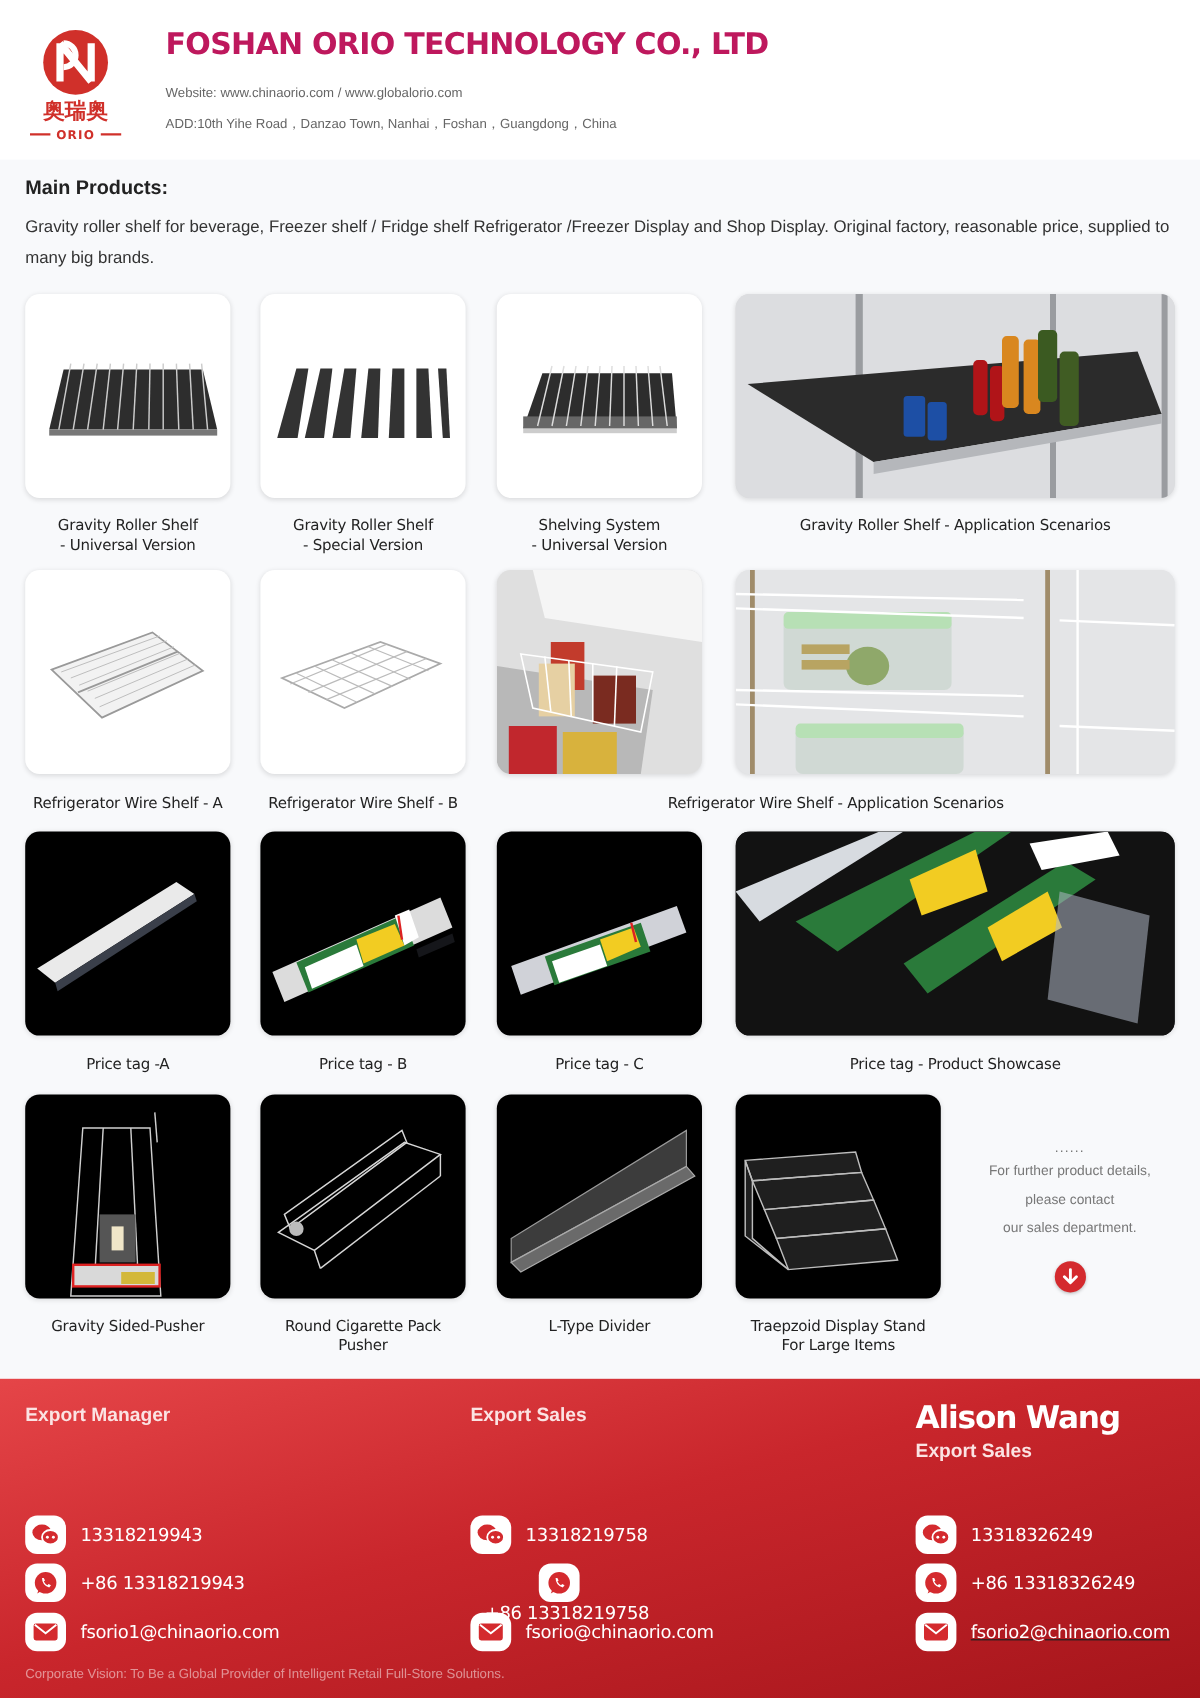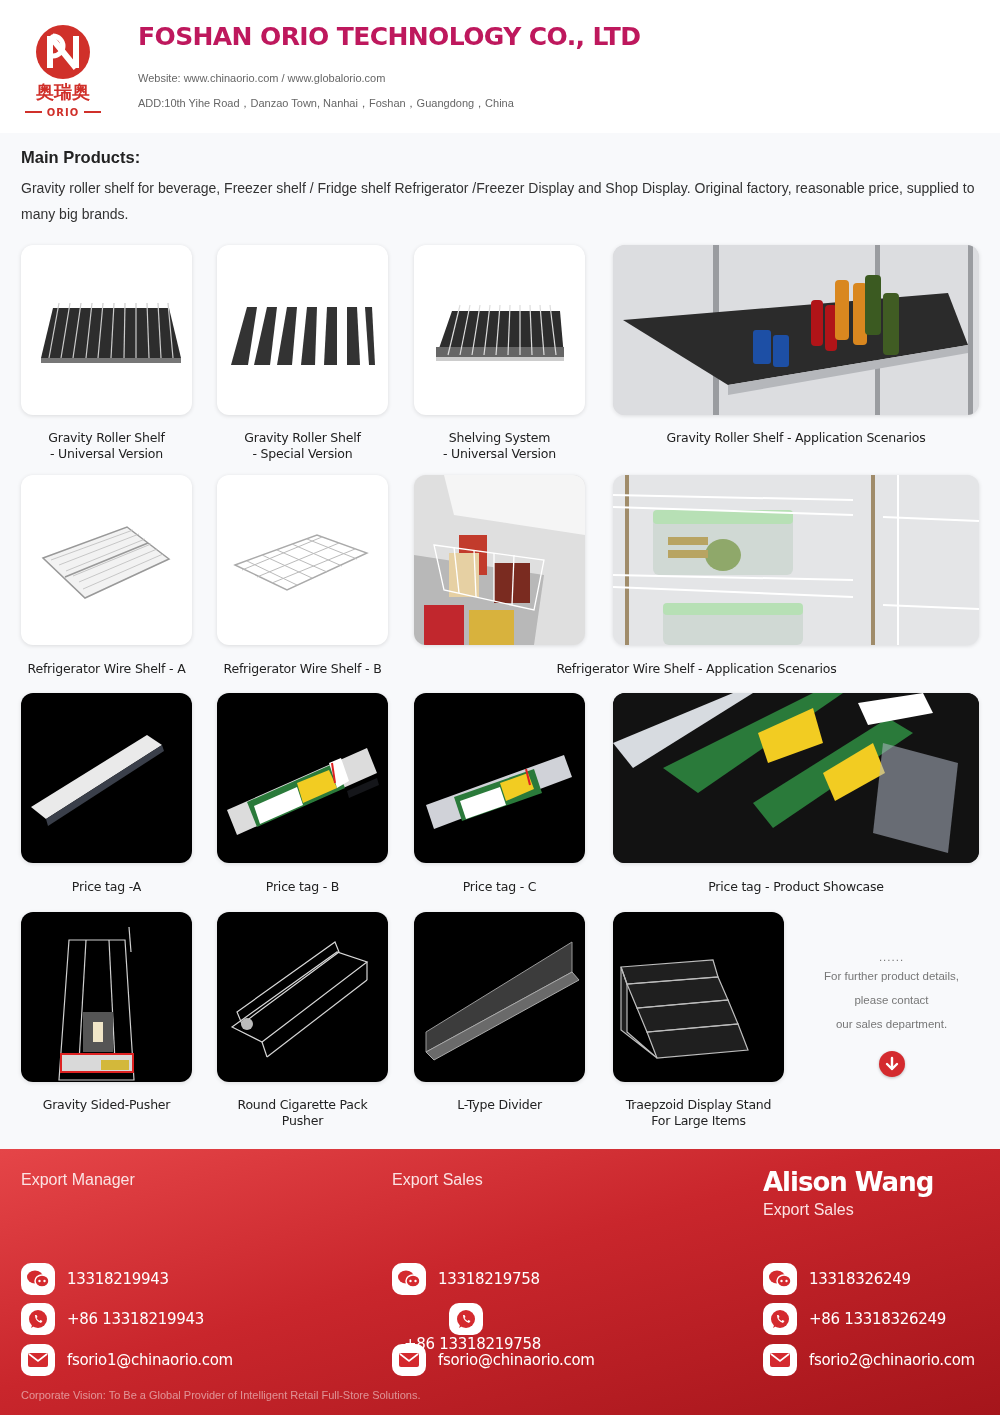--- a/index.html
+++ b/index.html
@@ -25,21 +25,21 @@
   .cap { position: absolute; text-align: center; font-size: 12.5px; line-height: 16px; color: #222; white-space: pre-line; font-family: "DejaVu Sans", sans-serif; letter-spacing: -0.2px; }
 
   .more { position: absolute; left: 800px; top: 950px; width: 183px; text-align: center; color: #777; font-size: 11.5px; line-height: 24px; }
   .more .dots { letter-spacing: 1px; line-height: 14px; }
   .down-btn { position: absolute; left: 879px; top: 1051px; width: 26px; height: 26px; border-radius: 50%; background: #d42a2e; box-shadow: 0 1px 3px rgba(0,0,0,0.25); }
 
   
   .footer { position: absolute; left: 0; top: 1149px; width: 1000px; height: 266px; background: linear-gradient(165deg, #e54548 0%, #c9262c 45%, #a5151b 100%); }
   .contact { position: absolute; top: 18px; width: 320px; }
   .c-name { font-family: "DejaVu Sans", sans-serif; font-weight: bold; font-size: 26px; letter-spacing: -1px; color: #fff; }
-  .c-role { margin-top: 4px; font-size: 16px; color: #fbe3e3; }
+  .c-role { margin-top: 4px; font-size: 16px; color: #fbe3e3; font-weight: bold; }
   .c-row { position: absolute; left: 0; display: flex; align-items: center; }
   .c-icon { width: 34px; height: 32px; background: #fff; border-radius: 10px; display: flex; align-items: center; justify-content: center; }
   .c-val { margin-left: 12px; font-size: 15px; color: #fff; font-family: "DejaVu Sans", sans-serif; letter-spacing: -0.3px; }
   .vision { position: absolute; left: 21px; top: 240px; font-size: 11px; color: rgba(255,255,255,0.5); }
 </style>
 </head>
 <body>
 
 <div class="header">
   <div class="logo">
@@ -416,21 +416,21 @@
     <div class="c-row" style="top:136px;">
       <div class="c-icon">
         <svg width="22" height="22" viewBox="0 0 22 22">
             <circle cx="11" cy="11" r="9" fill="#d42a2e"></circle>
             <path d="M4 20 L6 15 L9 17 Z" fill="#d42a2e"></path>
             <path d="M8 7 q0 6 6 8 l1.5-2 -2-1 -1 1 q-2-1-3-3 l1-1 -1-2 z" fill="#fff"></path>
           </svg>
       </div>
       <div class="c-val">+86 13318326249</div>
     </div>
-    <div class="c-row" style="top:177px;">
+    <div class="c-row" style="top:177px;text-decoration:underline;">
       <div class="c-icon">
         <svg width="22" height="16" viewBox="0 0 22 16">
             <rect x="1" y="1" width="20" height="14" rx="2" fill="#d42a2e"></rect>
             <path d="M2 2 L11 9 L20 2" stroke="#fff" stroke-width="1.6" fill="none"></path>
           </svg>
       </div>
       <div class="c-val">fsorio2@chinaorio.com</div>
     </div>
   </div>
 

